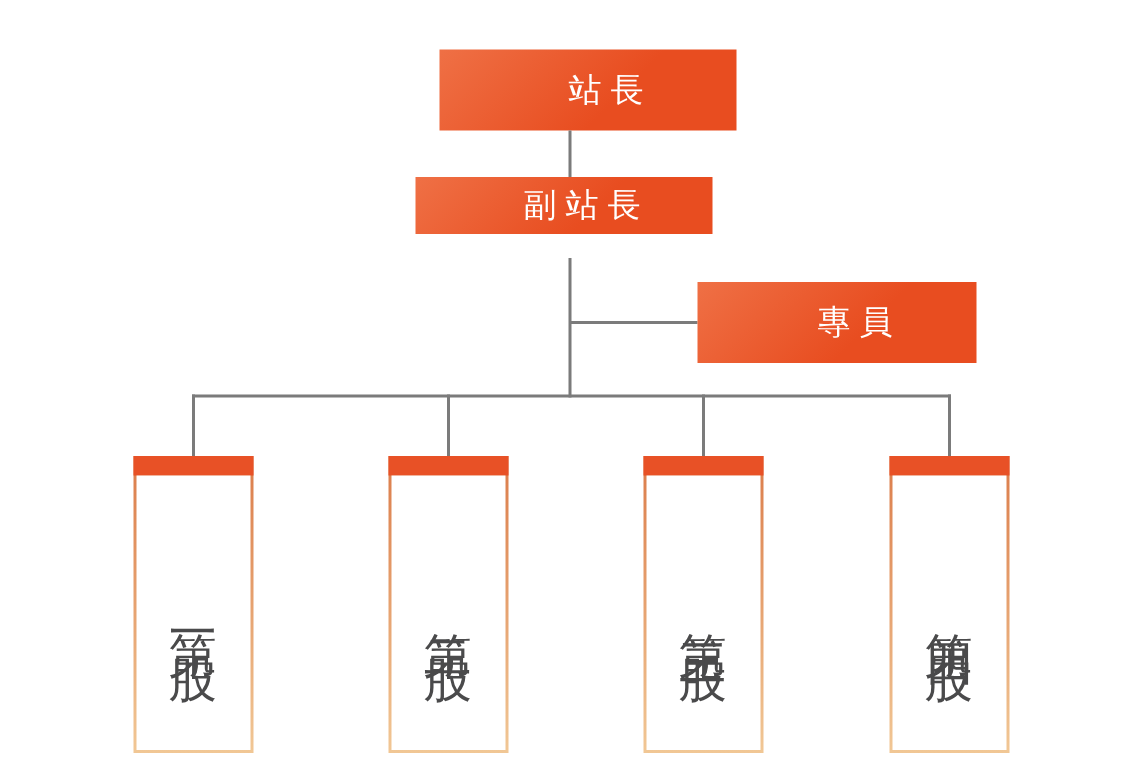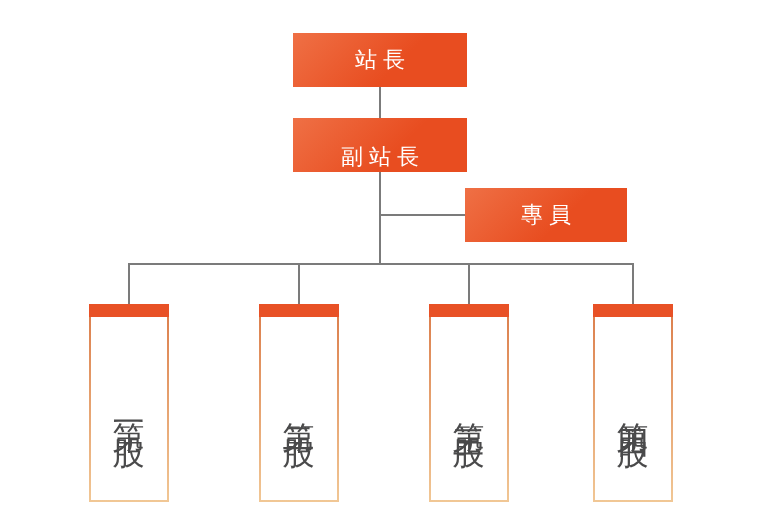--- a/index.html
+++ b/index.html
@@ -19,23 +19,24 @@
   .node {
     position: absolute;
     background: linear-gradient(135deg, #ef7045 0%, #e84d20 60%);
     color: #ffffff;
     display: flex;
     align-items: center;
     justify-content: center;
     font-size: 22px;
     letter-spacing: 6px;
     text-indent: 6px;
+    padding-left: 24px;
   }
   #node-station-master   { left: 293px; top: 33px;  width: 174px; height: 54px; }
-  #node-deputy           { left: 293px; top: 118px; width: 174px; height: 54px; align-items: flex-end; }
+  #node-deputy           { left: 277px; top: 118px; width: 174px; height: 38px; }
   #node-specialist       { left: 465px; top: 188px; width: 162px; height: 54px; }
 
   
   .line {
     position: absolute;
     background: #7b7b7b;
   }
   #conn-root-deputy      { left: 379px; top: 87px;  width: 2px;   height: 31px; }
   #conn-deputy-down      { left: 379px; top: 172px; width: 2px;   height: 93px; }
   #conn-specialist       { left: 380px; top: 214px; width: 85px;  height: 2px; }

